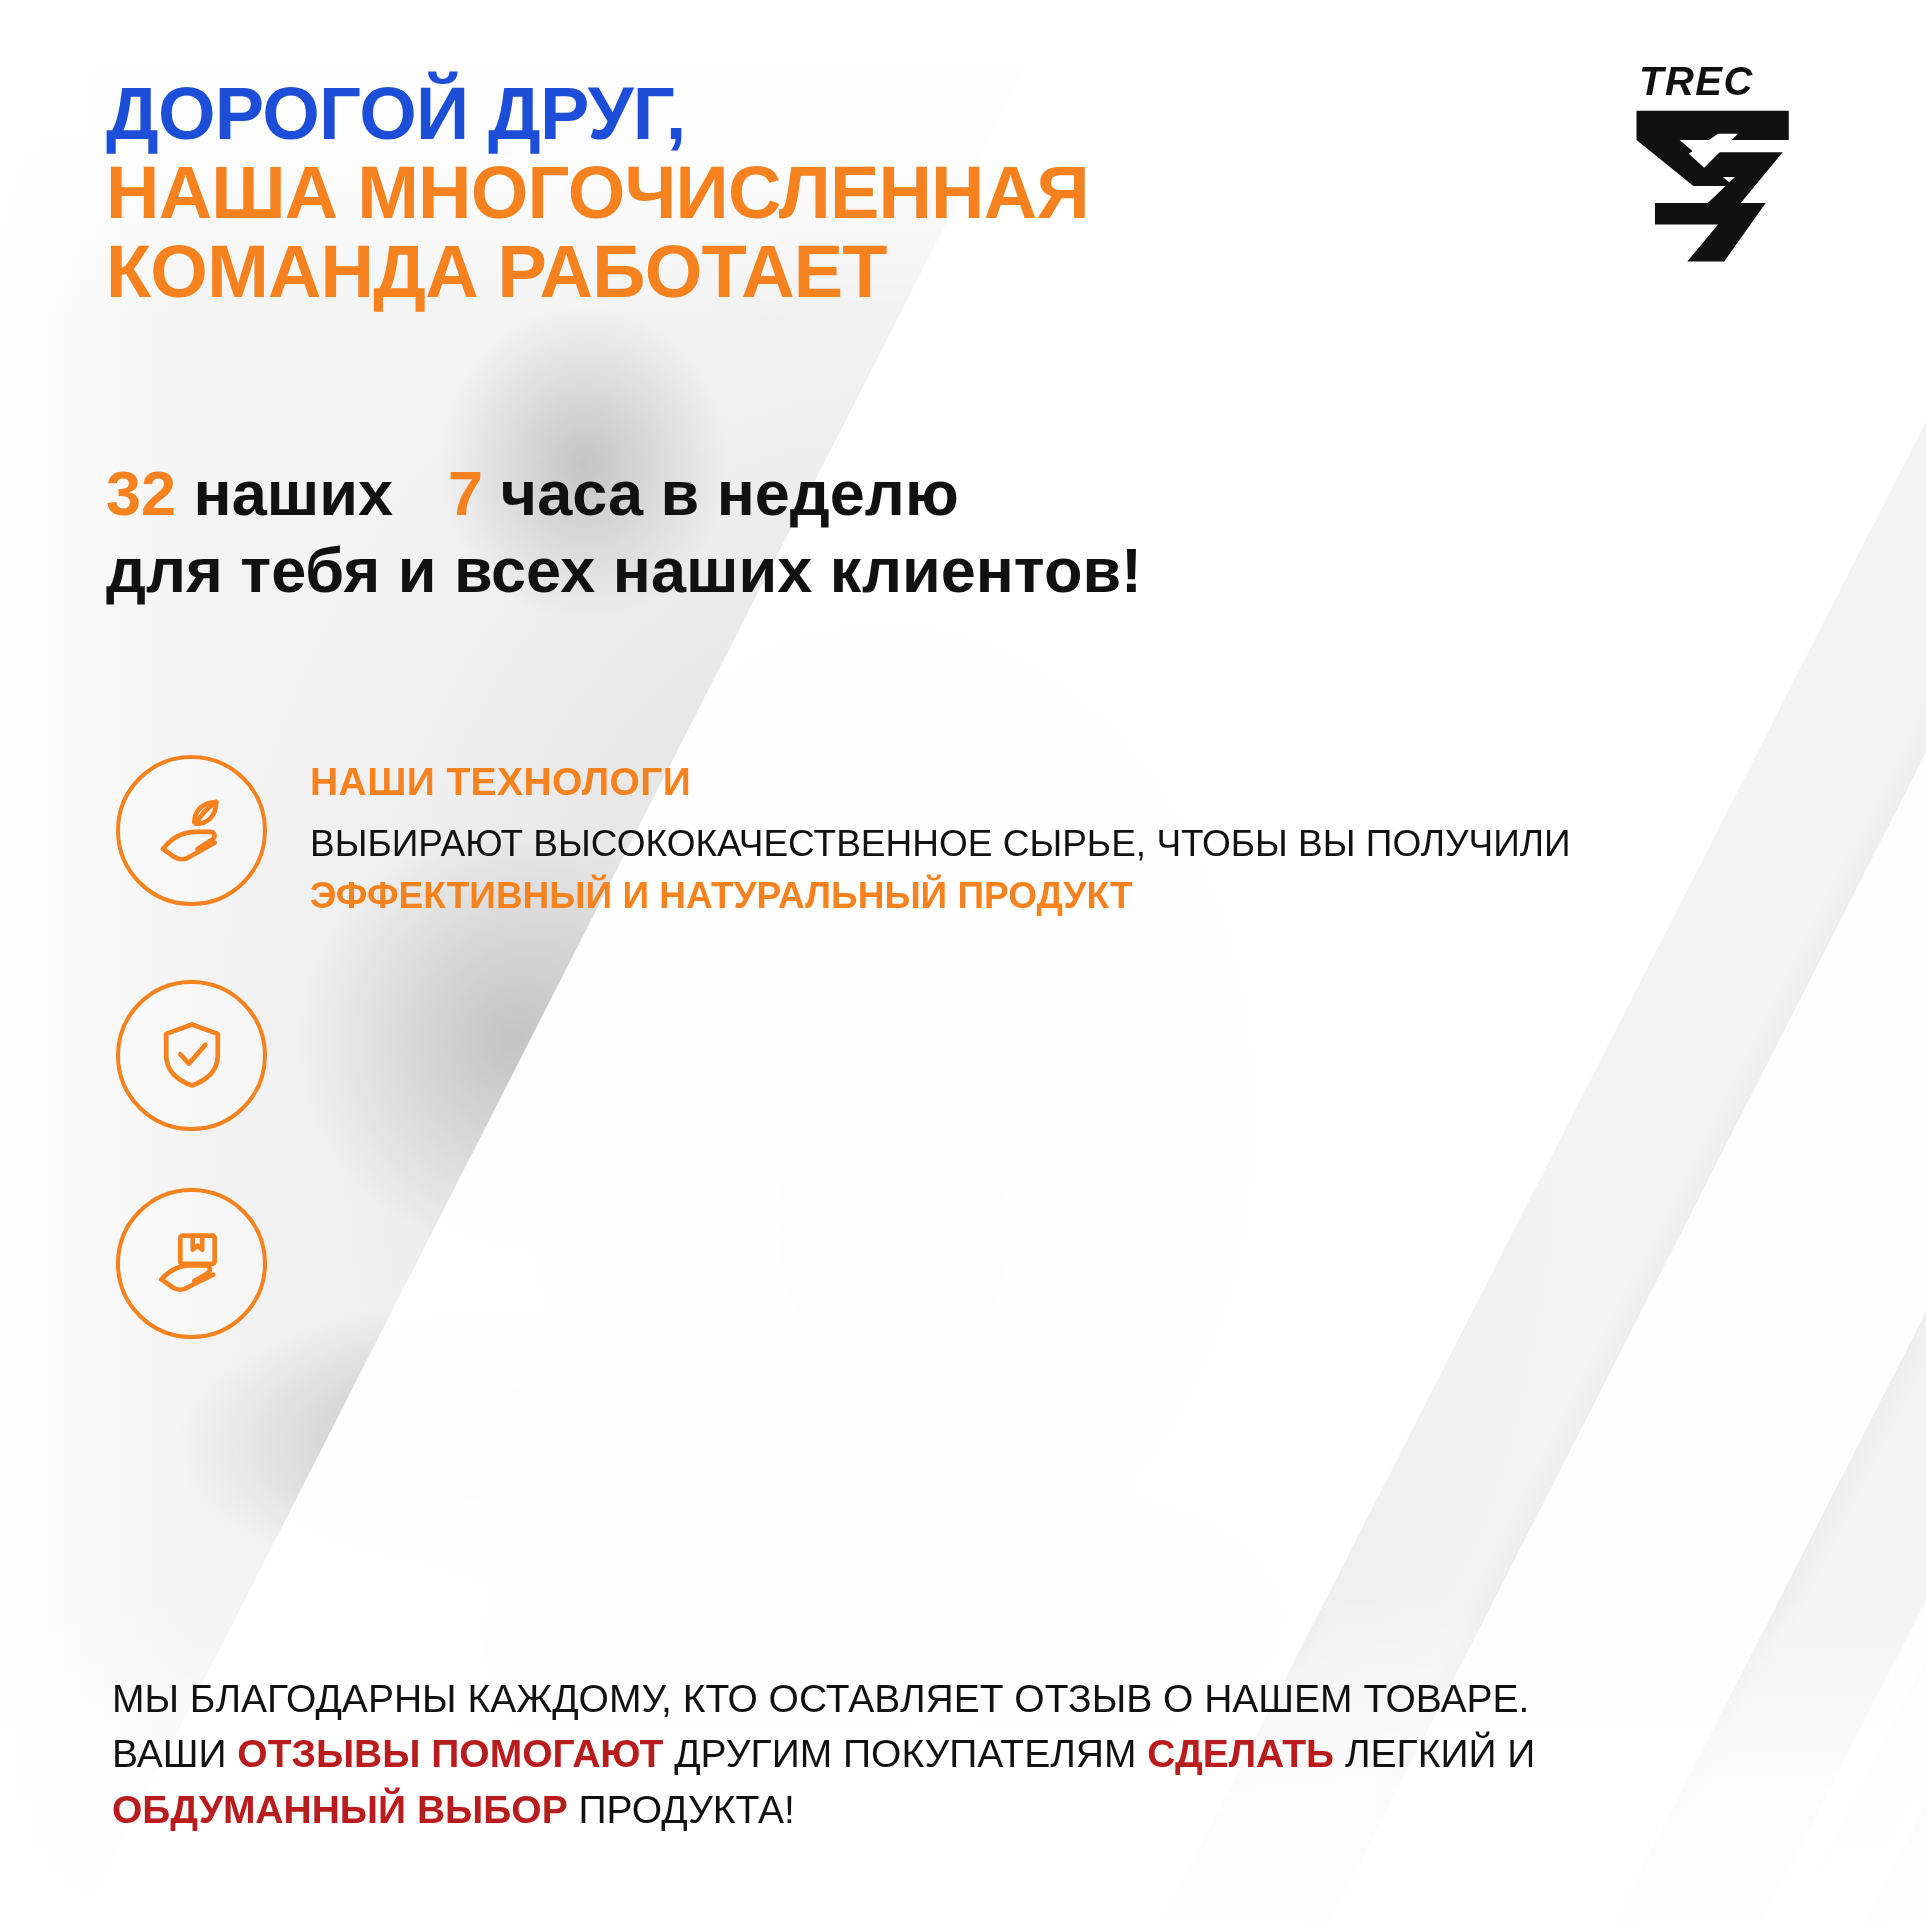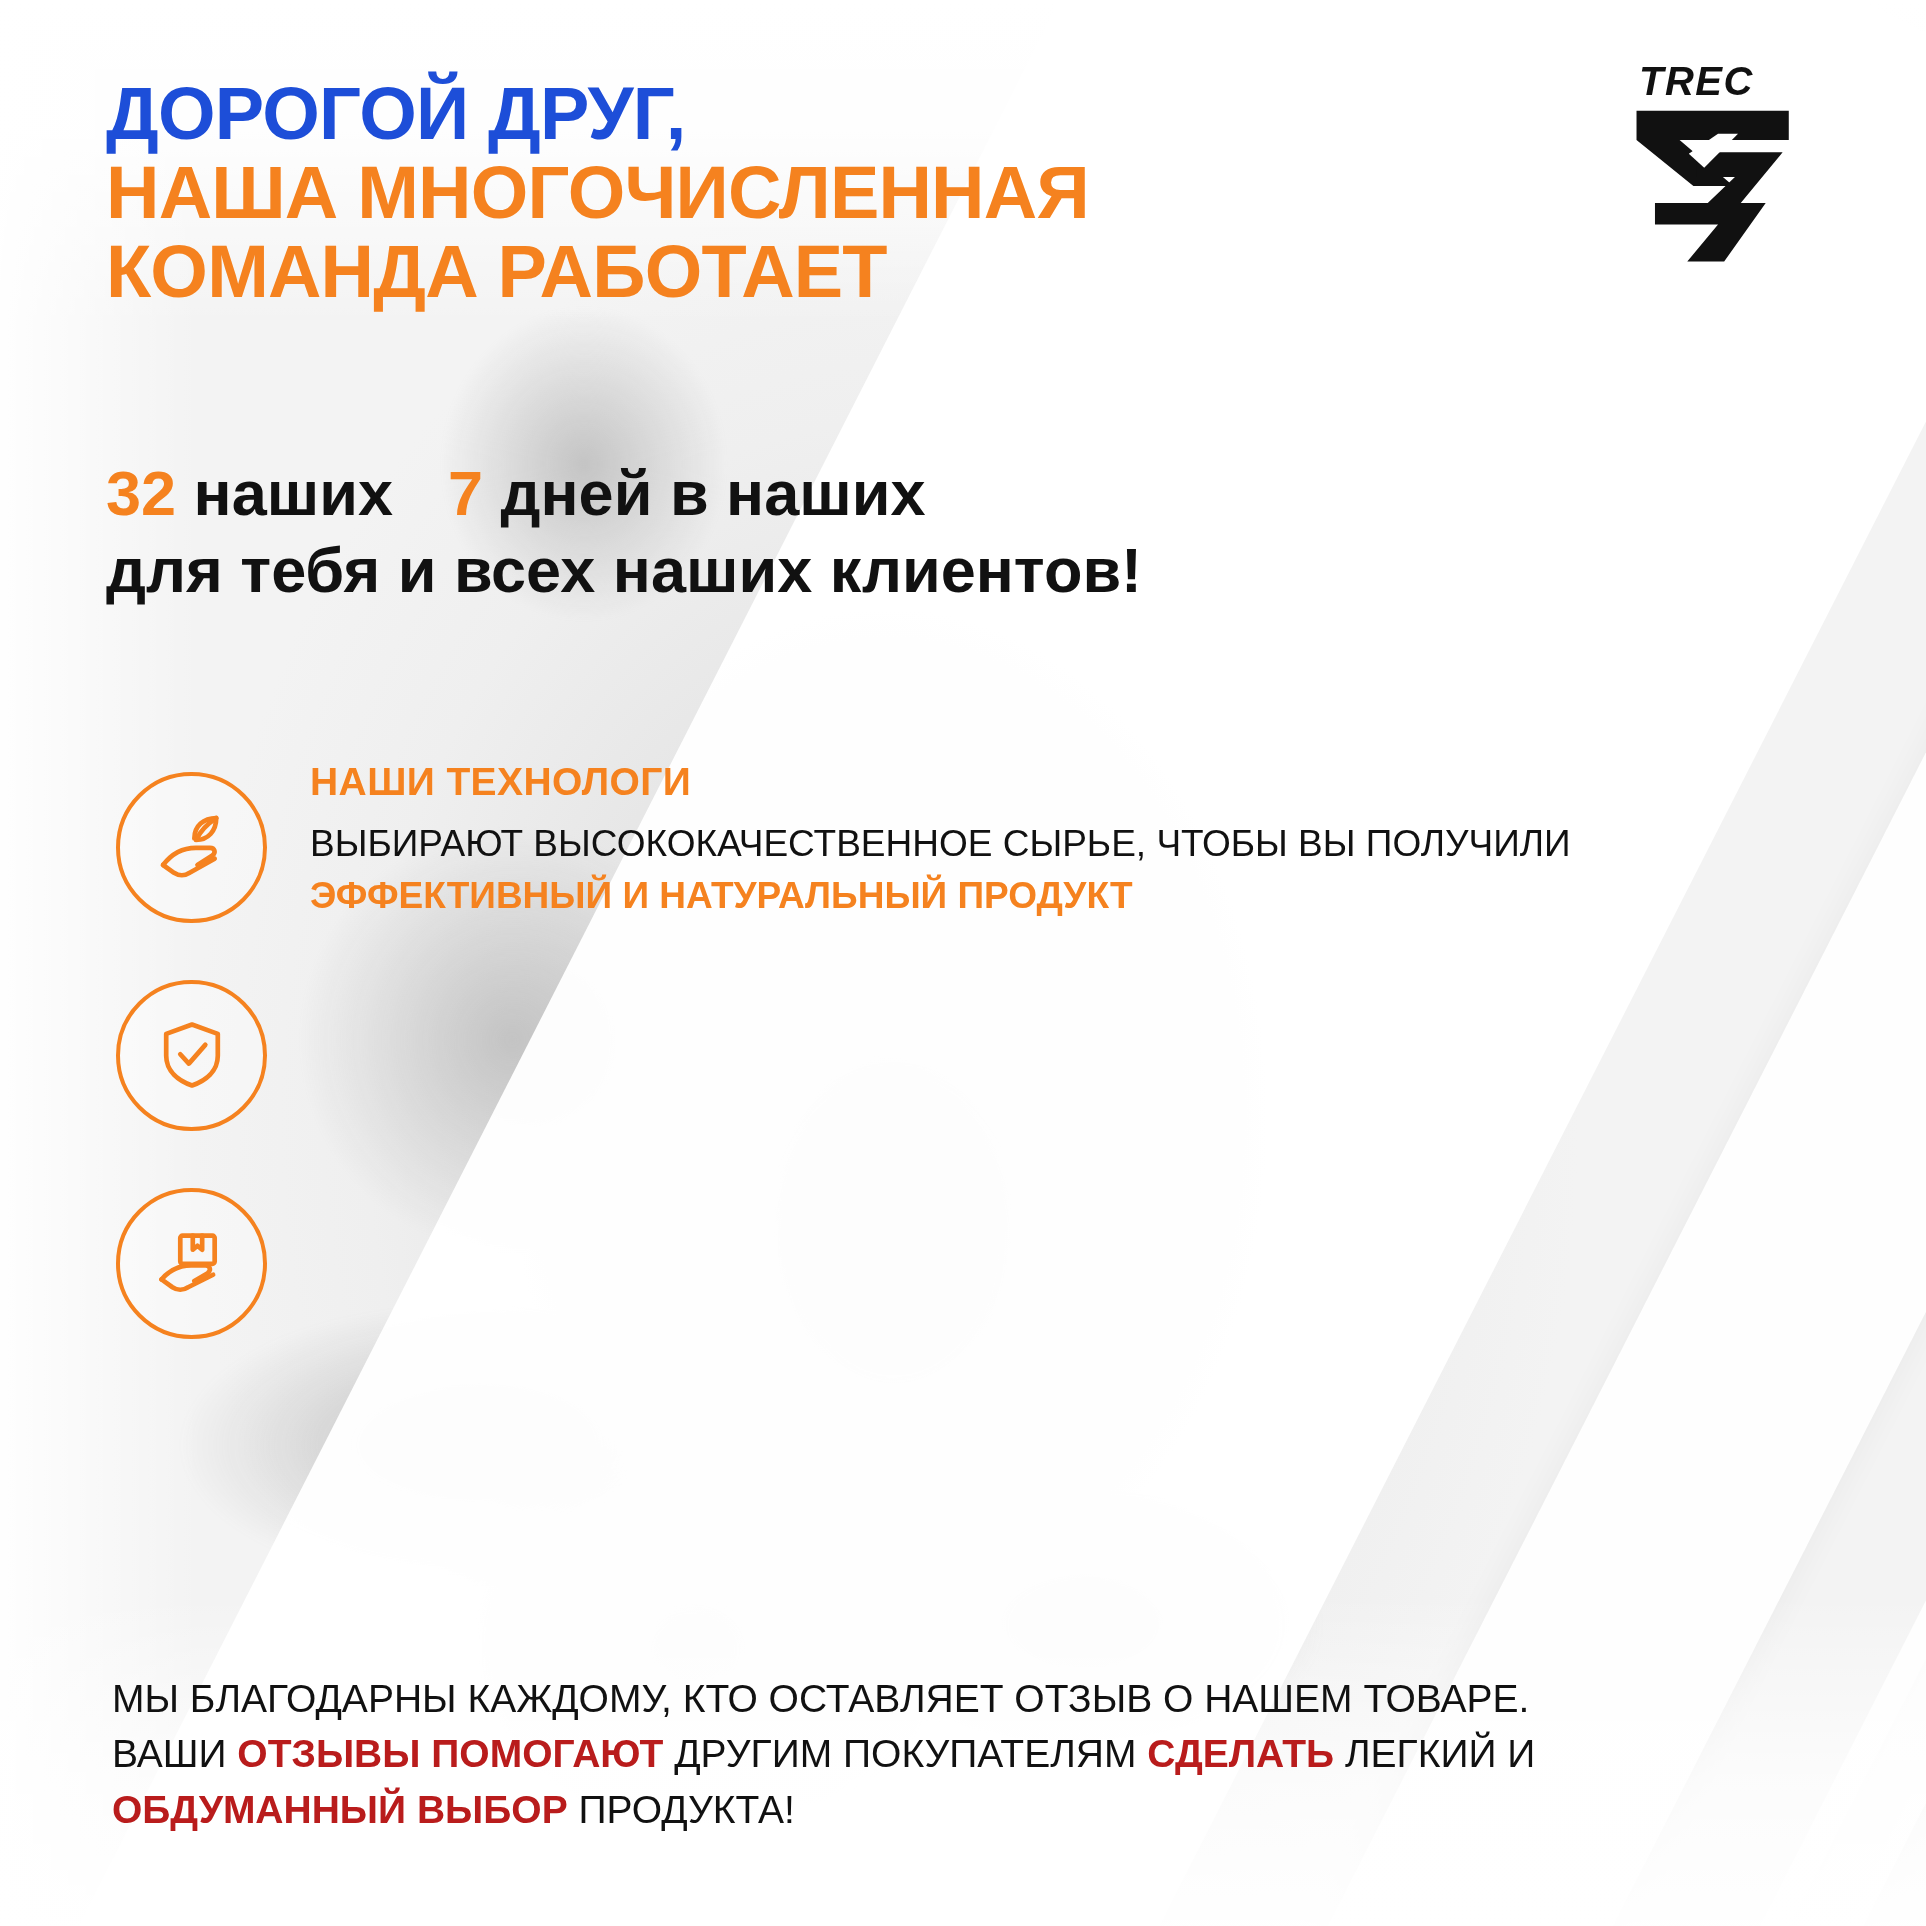--- a/index.html
+++ b/index.html
@@ -166,21 +166,21 @@
 
   .features {
     position: absolute;
     left: 116px;
     top: 755px;
     width: 1726px;
   }
   .feature {
     position: relative;
     display: flex;
-    align-items: flex-end;
+    align-items: flex-start;
     margin-bottom: 57px;
     min-height: 146px;
   }
   .feature .icon-wrap {
     flex: 0 0 auto;
     width: 143px;
     height: 143px;
     border: 4.6px solid #F5821F;
     border-radius: 50%;
     display: flex;
@@ -271,21 +271,21 @@
       <div class="line orange">НАША МНОГОЧИСЛЕННАЯ</div>
       <div class="line orange">КОМАНДА РАБОТАЕТ</div>
     </div>
 
     <div class="subhead">
       <div class="line">
         <span class="num">32</span>
         <span>наших</span>
         <span class="gap"></span>
         <span class="num">7</span>
-        <span>дней в наших</span>
+        <span>часа в неделю</span>
       </div>
       <div class="line">для тебя и всех наших клиентов!</div>
     </div>
 
     <div class="features">
 
       <div class="feature">
         <div class="icon-wrap">
           <svg viewBox="0 0 110 110" width="86" height="86" aria-hidden="true">
             <g fill="none" stroke="#F5821F" stroke-width="6" stroke-linecap="round" stroke-linejoin="round">

